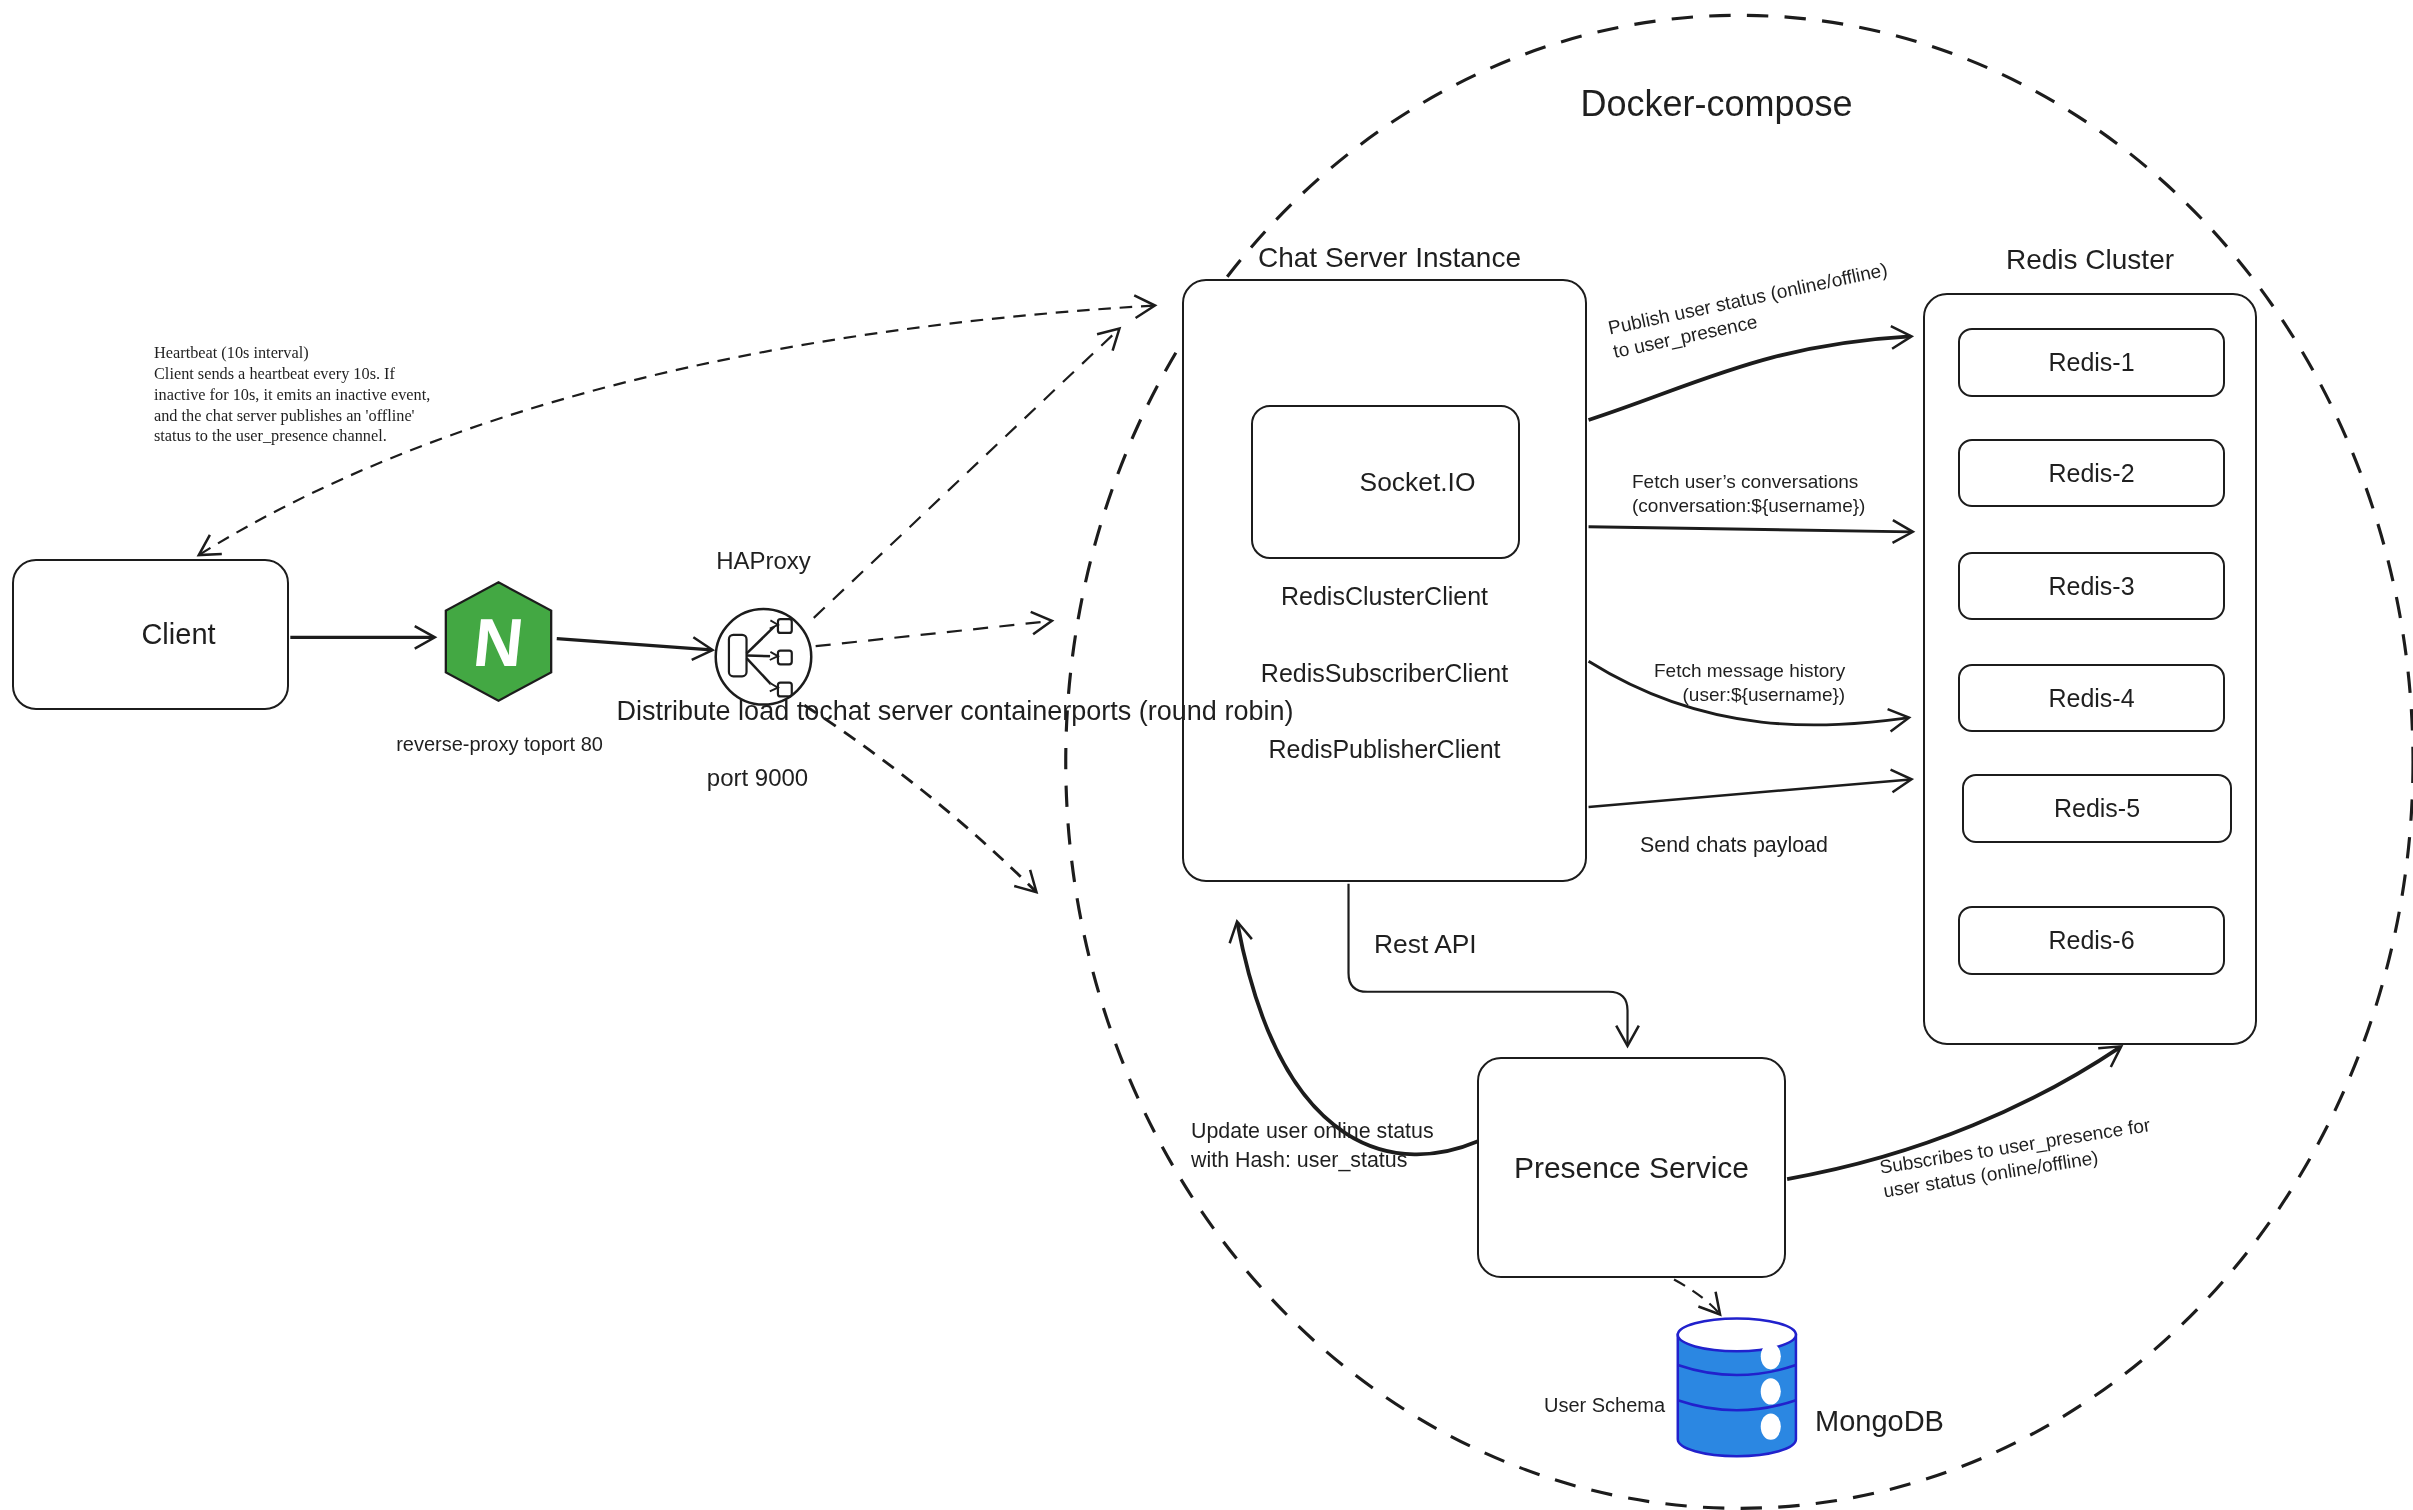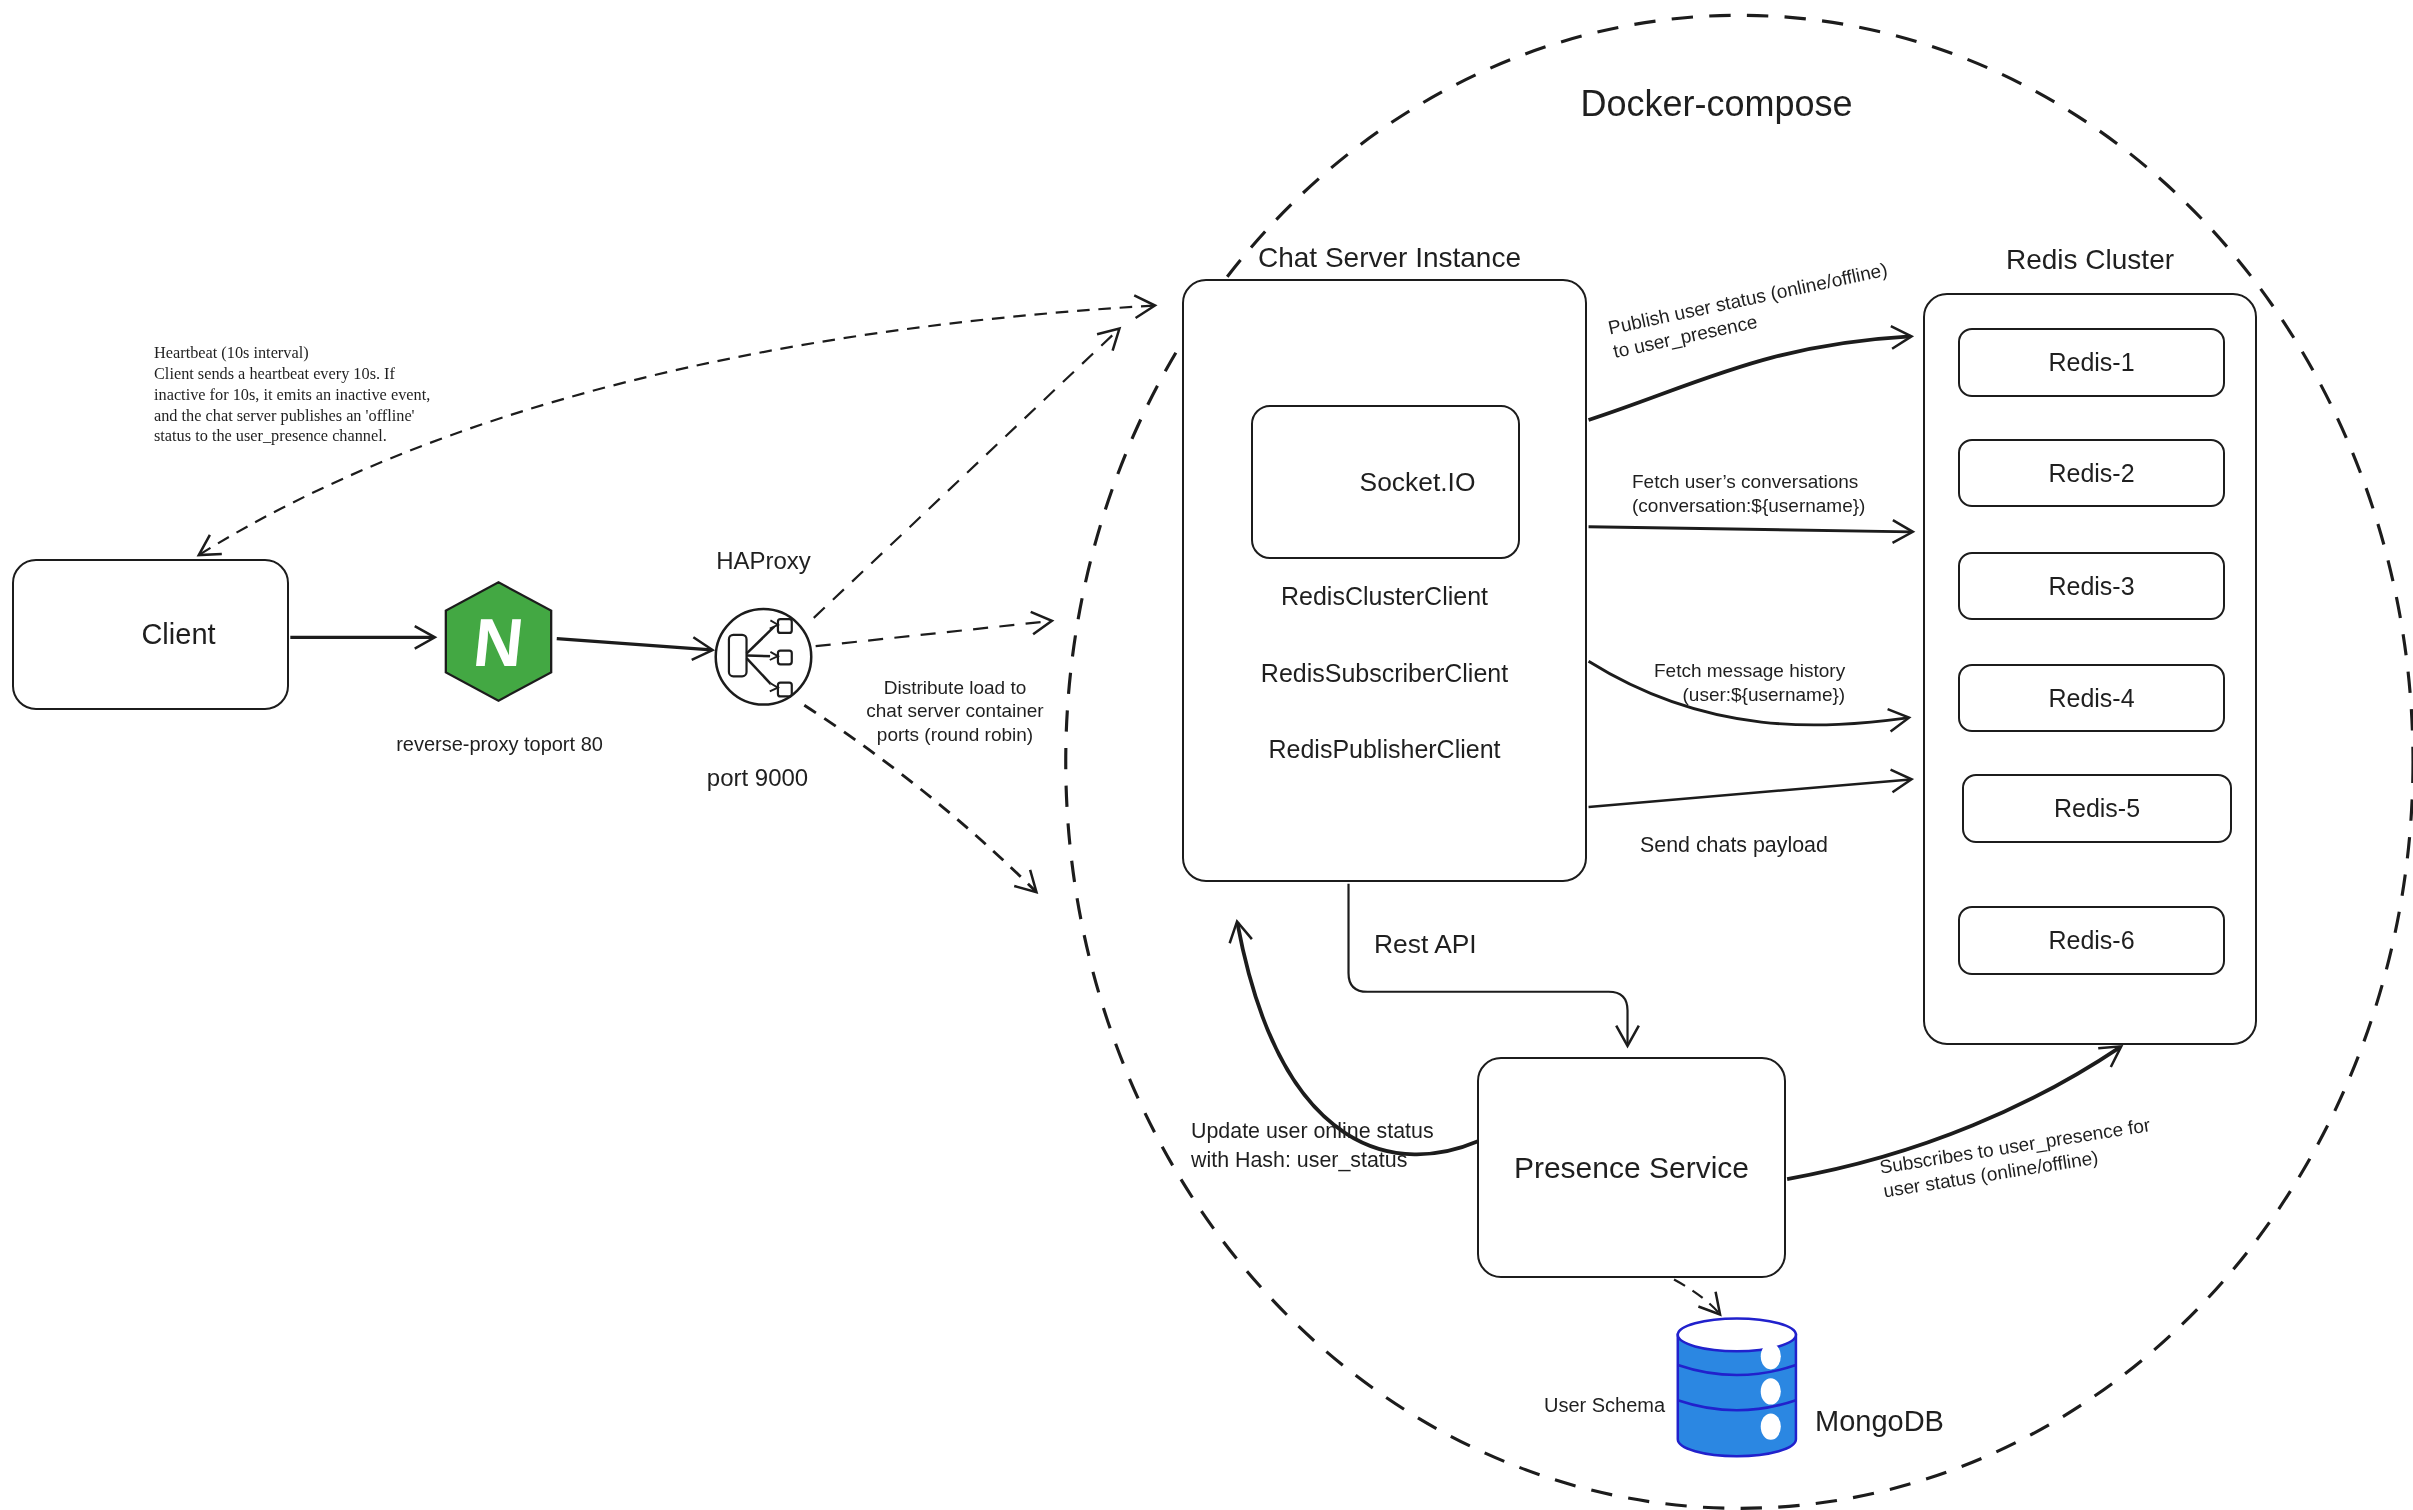--- a/index.html
+++ b/index.html
@@ -44,21 +44,21 @@
 <div class="lbl ctr z30" style="left:679px;top:762px;width:157px;height:31px;font-size:24px;">port 9000</div>
 
 <div class="lbl z30 note" style="left:154px;top:343px;font-size:16.3px;font-family:Liberation Serif, serif;">
   <div>Heartbeat (10s interval)</div>
   <div>Client sends a heartbeat every 10s. If</div>
   <div>inactive for 10s, it emits an inactive event,</div>
   <div>and the chat server publishes an 'offline'</div>
   <div>status to the user_presence channel.</div>
 </div>
 
-<div class="lbl ctr z30" style="left:842px;top:659px;width:226px;height:104px;font-size:19px;line-height:1.22;flex-direction:column;">
+<div class="lbl ctr z30" style="left:842px;top:659px;width:226px;height:104px;font-size:27px;line-height:1.22;flex-direction:row;">
   <div>Distribute load to</div>
   <div>chat server container</div>
   <div>ports (round robin)</div>
 </div>
 
 <div class="lbl ctr z30" style="left:1534px;top:79px;width:365px;height:50px;font-size:36px;">Docker-compose</div>
 
 <div class="lbl ctr z30 title" style="left:1226px;top:240px;width:327px;height:35px;">Chat Server Instance</div>
 <div class="box z10" style="left:1182px;top:279px;width:405px;height:603px;"></div>
 <div class="box z10" style="left:1251px;top:405px;width:269px;height:154px;border-width:2.2px;border-radius:19px;"></div>

